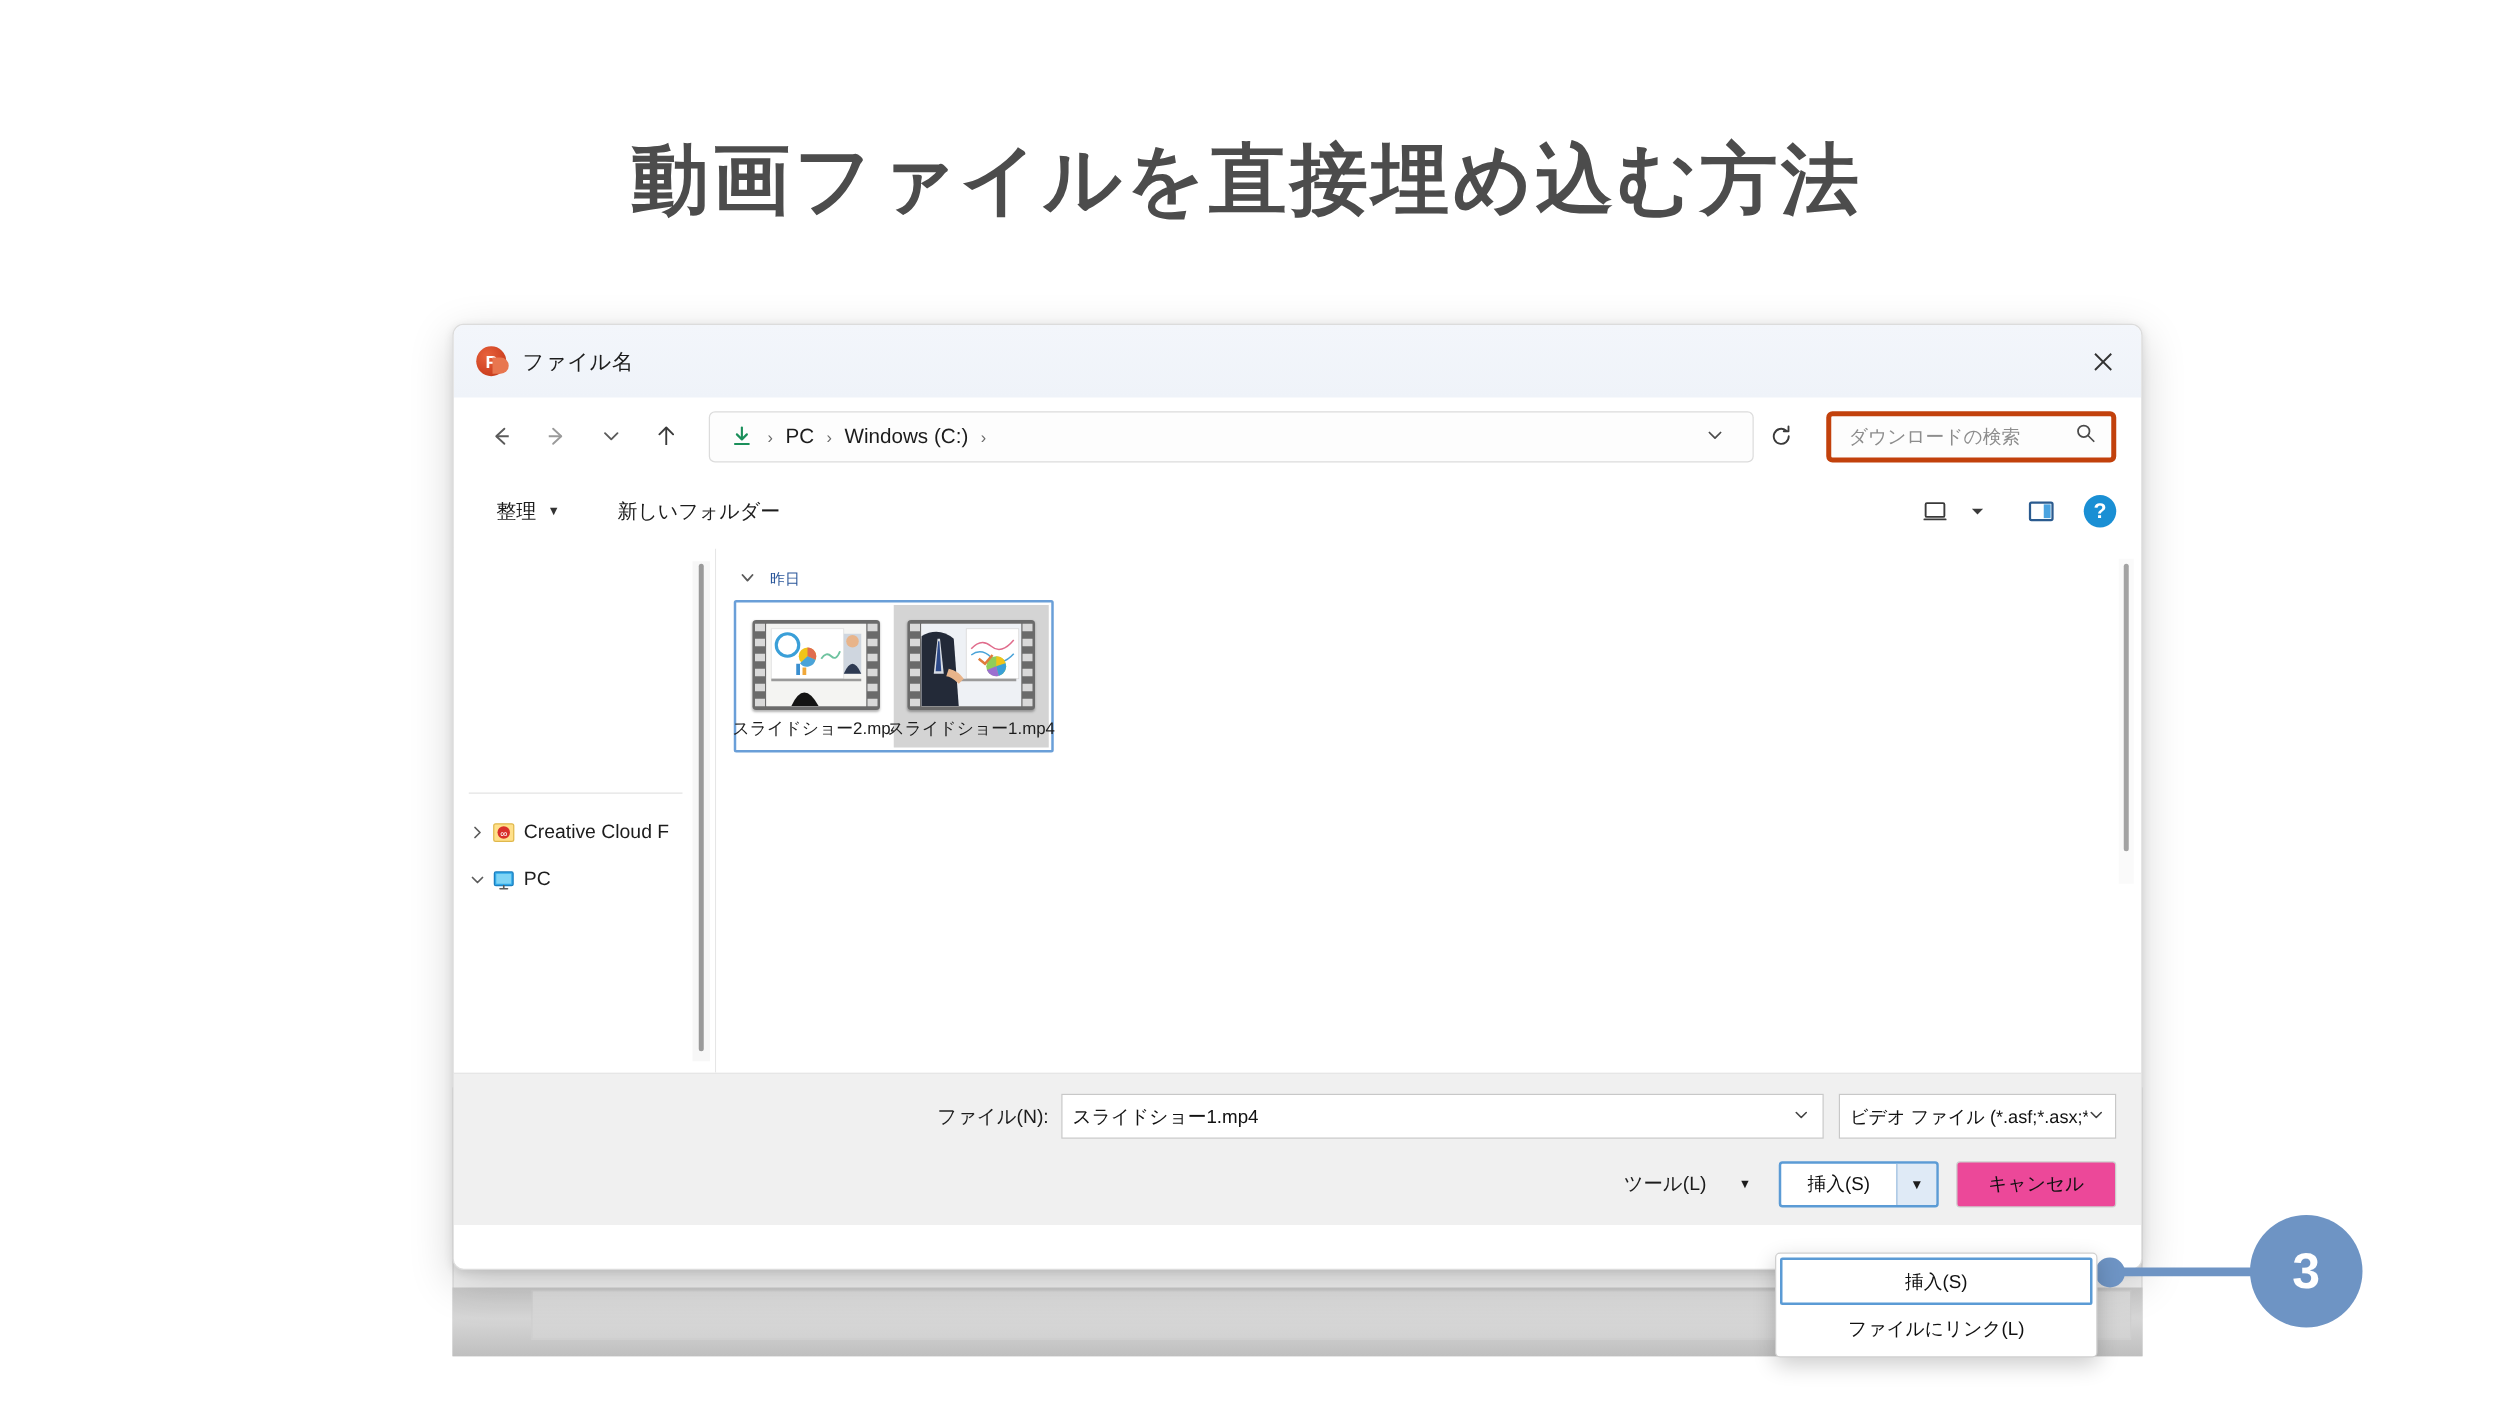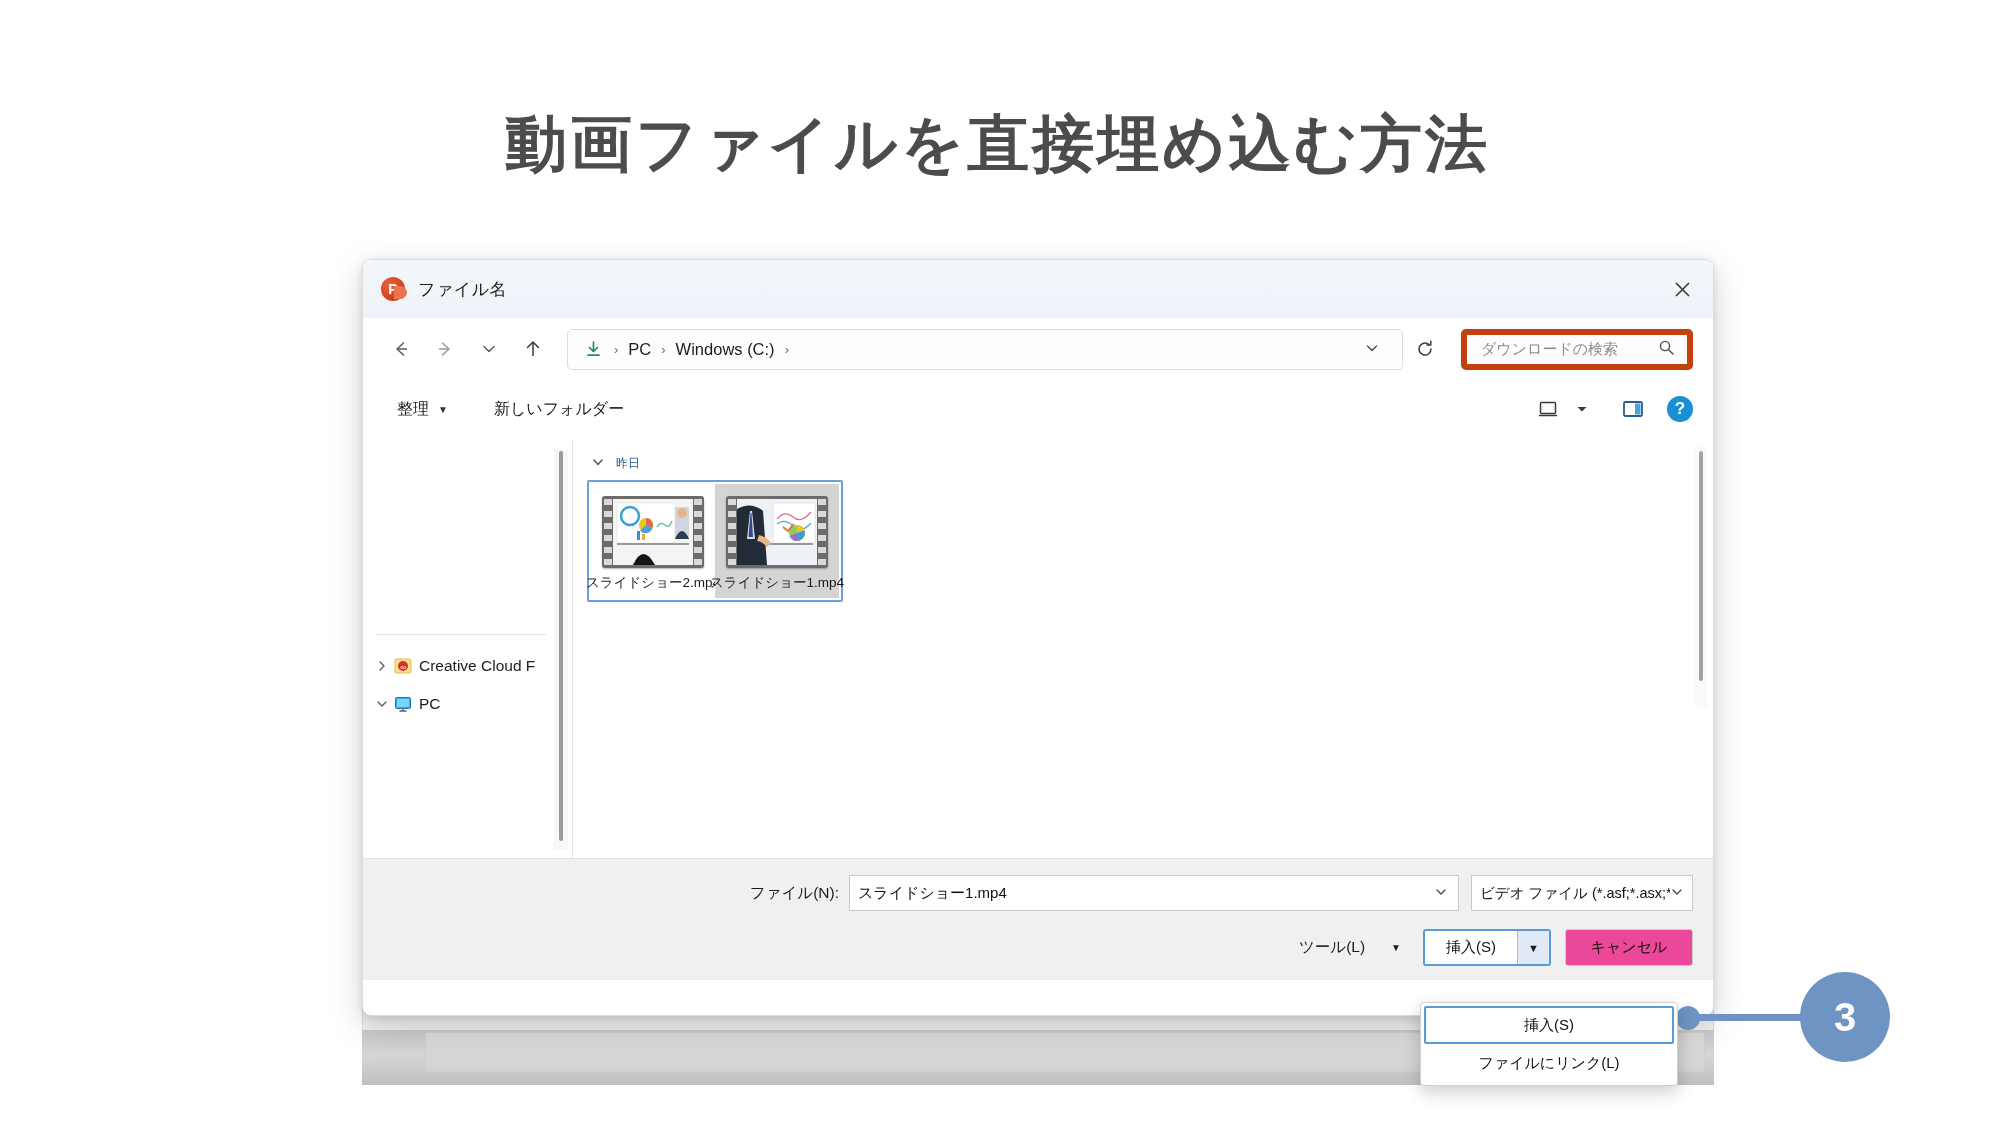--- a/index.html
+++ b/index.html
@@ -161,21 +161,21 @@
   }
   .sep { color: #6a6a6a; font-size: 13px; padding: 0 7px; }
   .addr-spacer { flex: 1; }
   .addr-chev { color:#4b4b4b; font-size:14px; padding: 0 12px 0 6px; }
 
   .searchbox {
     width: 232px;
     height: 41px;
     margin-left: 14px;
     background: #fdfdfd;
-    border: 6px solid #c2410c;
+    border: 4px solid #c2410c;
     border-radius: 5px;
     display: flex;
     align-items: center;
     padding: 0 12px 0 14px;
     flex: none;
   }
   .search-ph {
     flex: 1;
     font-size: 15px;
     color: #8d8d8d;

